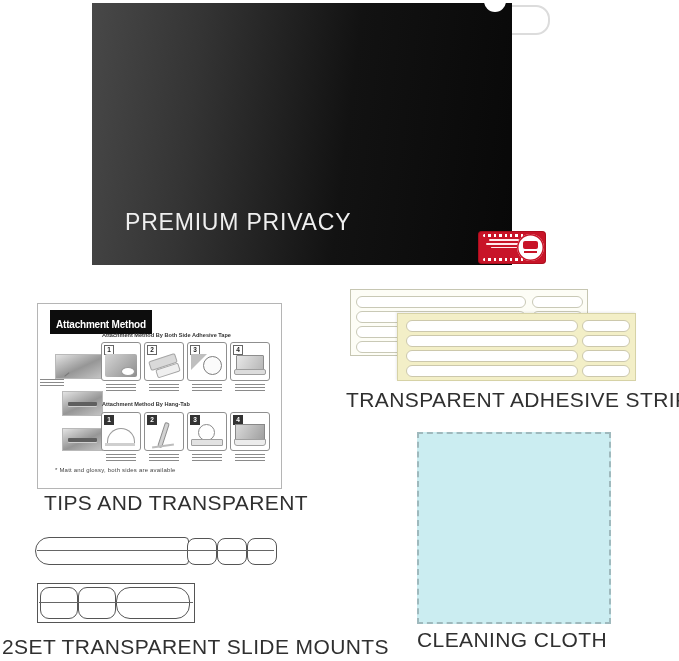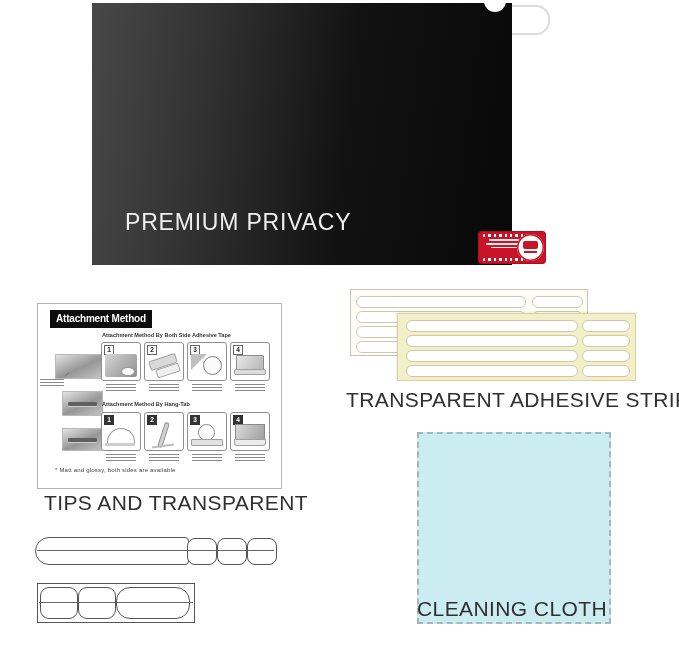--- a/index.html
+++ b/index.html
@@ -46,21 +46,21 @@
   .sticker-circle span::after{
     content:"";position:absolute;left:1px;top:10px;width:13px;height:1.6px;background:var(--c-sticker_red,#c81428);
   }
   
   .sheet{
     position:absolute;left:37px;top:303px;width:243px;height:184px;
     background:#fff;border:1px solid #b5b5b5;
   }
   .sheet-title{
     position:absolute;left:13px;top:7px;background:#0d0d0d;color:#fff;
-    font-size:10px;font-weight:700;letter-spacing:-.2px;padding:2px 5px 3px;
+    font-size:10px;font-weight:700;letter-spacing:-.2px;padding:8px 5px 3px;
     box-shadow:0 0 0 1px #0d0d0d;
   }
   .sheet-h{position:absolute;font-size:5.6px;font-weight:700;color:#333;white-space:nowrap;}
   .h1{left:64px;top:28px;} .h2{left:64px;top:97px;}
   .grayrect{position:absolute;border:1px solid #b9b9b9;
     background:linear-gradient(155deg,#e3e3e3 0%,#969696 55%,#c4c4c4 100%);}
   .gr1{left:17px;top:50px;width:45px;height:23px;}
   .gr2{left:24px;top:87px;width:39px;height:23px;}
   .gr3{left:24px;top:124px;width:39px;height:21px;}
   .gr2::after,.gr3::after{
@@ -131,21 +131,21 @@
   .mount2{position:absolute;left:37px;top:583px;width:156px;height:38px;border:1px solid #555;background:#fff;}
   .m2-sq{position:absolute;top:3px;width:36px;height:30px;border:1px solid #555;border-radius:9px;background:#fff;}
   .m2-sq.q1{left:2px}.m2-sq.q2{left:40px}
   .m2-bar{position:absolute;left:78px;top:3px;width:72px;height:30px;border:1px solid #555;border-radius:14px;background:#fff;}
   .m2-line{position:absolute;left:1px;right:1px;top:18px;border-top:1px solid #666;}
   
   .label{position:absolute;font-size:21px;letter-spacing:.4px;color:var(--c-label_text,#303030);white-space:nowrap;}
   .lab-adhesive{left:346px;top:388px;}
   .lab-sheet{left:44px;top:491px;}
   .lab-mounts{left:2px;top:635px;}
-  .lab-cloth{left:417px;top:597px;width:190px;text-align:right;}
+  .lab-cloth{left:417px;top:628px;width:190px;text-align:right;}
 </style>
 </head>
 <body>
 
 <div class="canvas">
 
   <div class="hang-tab"></div>
   <div class="screen">
     <div class="notch"></div>
     <div class="screen-title">
@@ -272,15 +272,16 @@
   </div>
   <div class="mount2">
     <div class="m2-sq q1"></div>
     <div class="m2-sq q2"></div>
     <div class="m2-bar"></div>
     <div class="m2-line"></div>
   </div>
 
   <div class="label lab-adhesive">TRANSPARENT ADHESIVE STRIPS</div>
   <div class="label lab-sheet">TIPS AND TRANSPARENT</div>
+  <div class="label lab-mounts">2SET TRANSPARENT SLIDE MOUNTS</div>
   <div class="label lab-cloth">CLEANING CLOTH</div>
 
 </div>
 
 </body></html>

